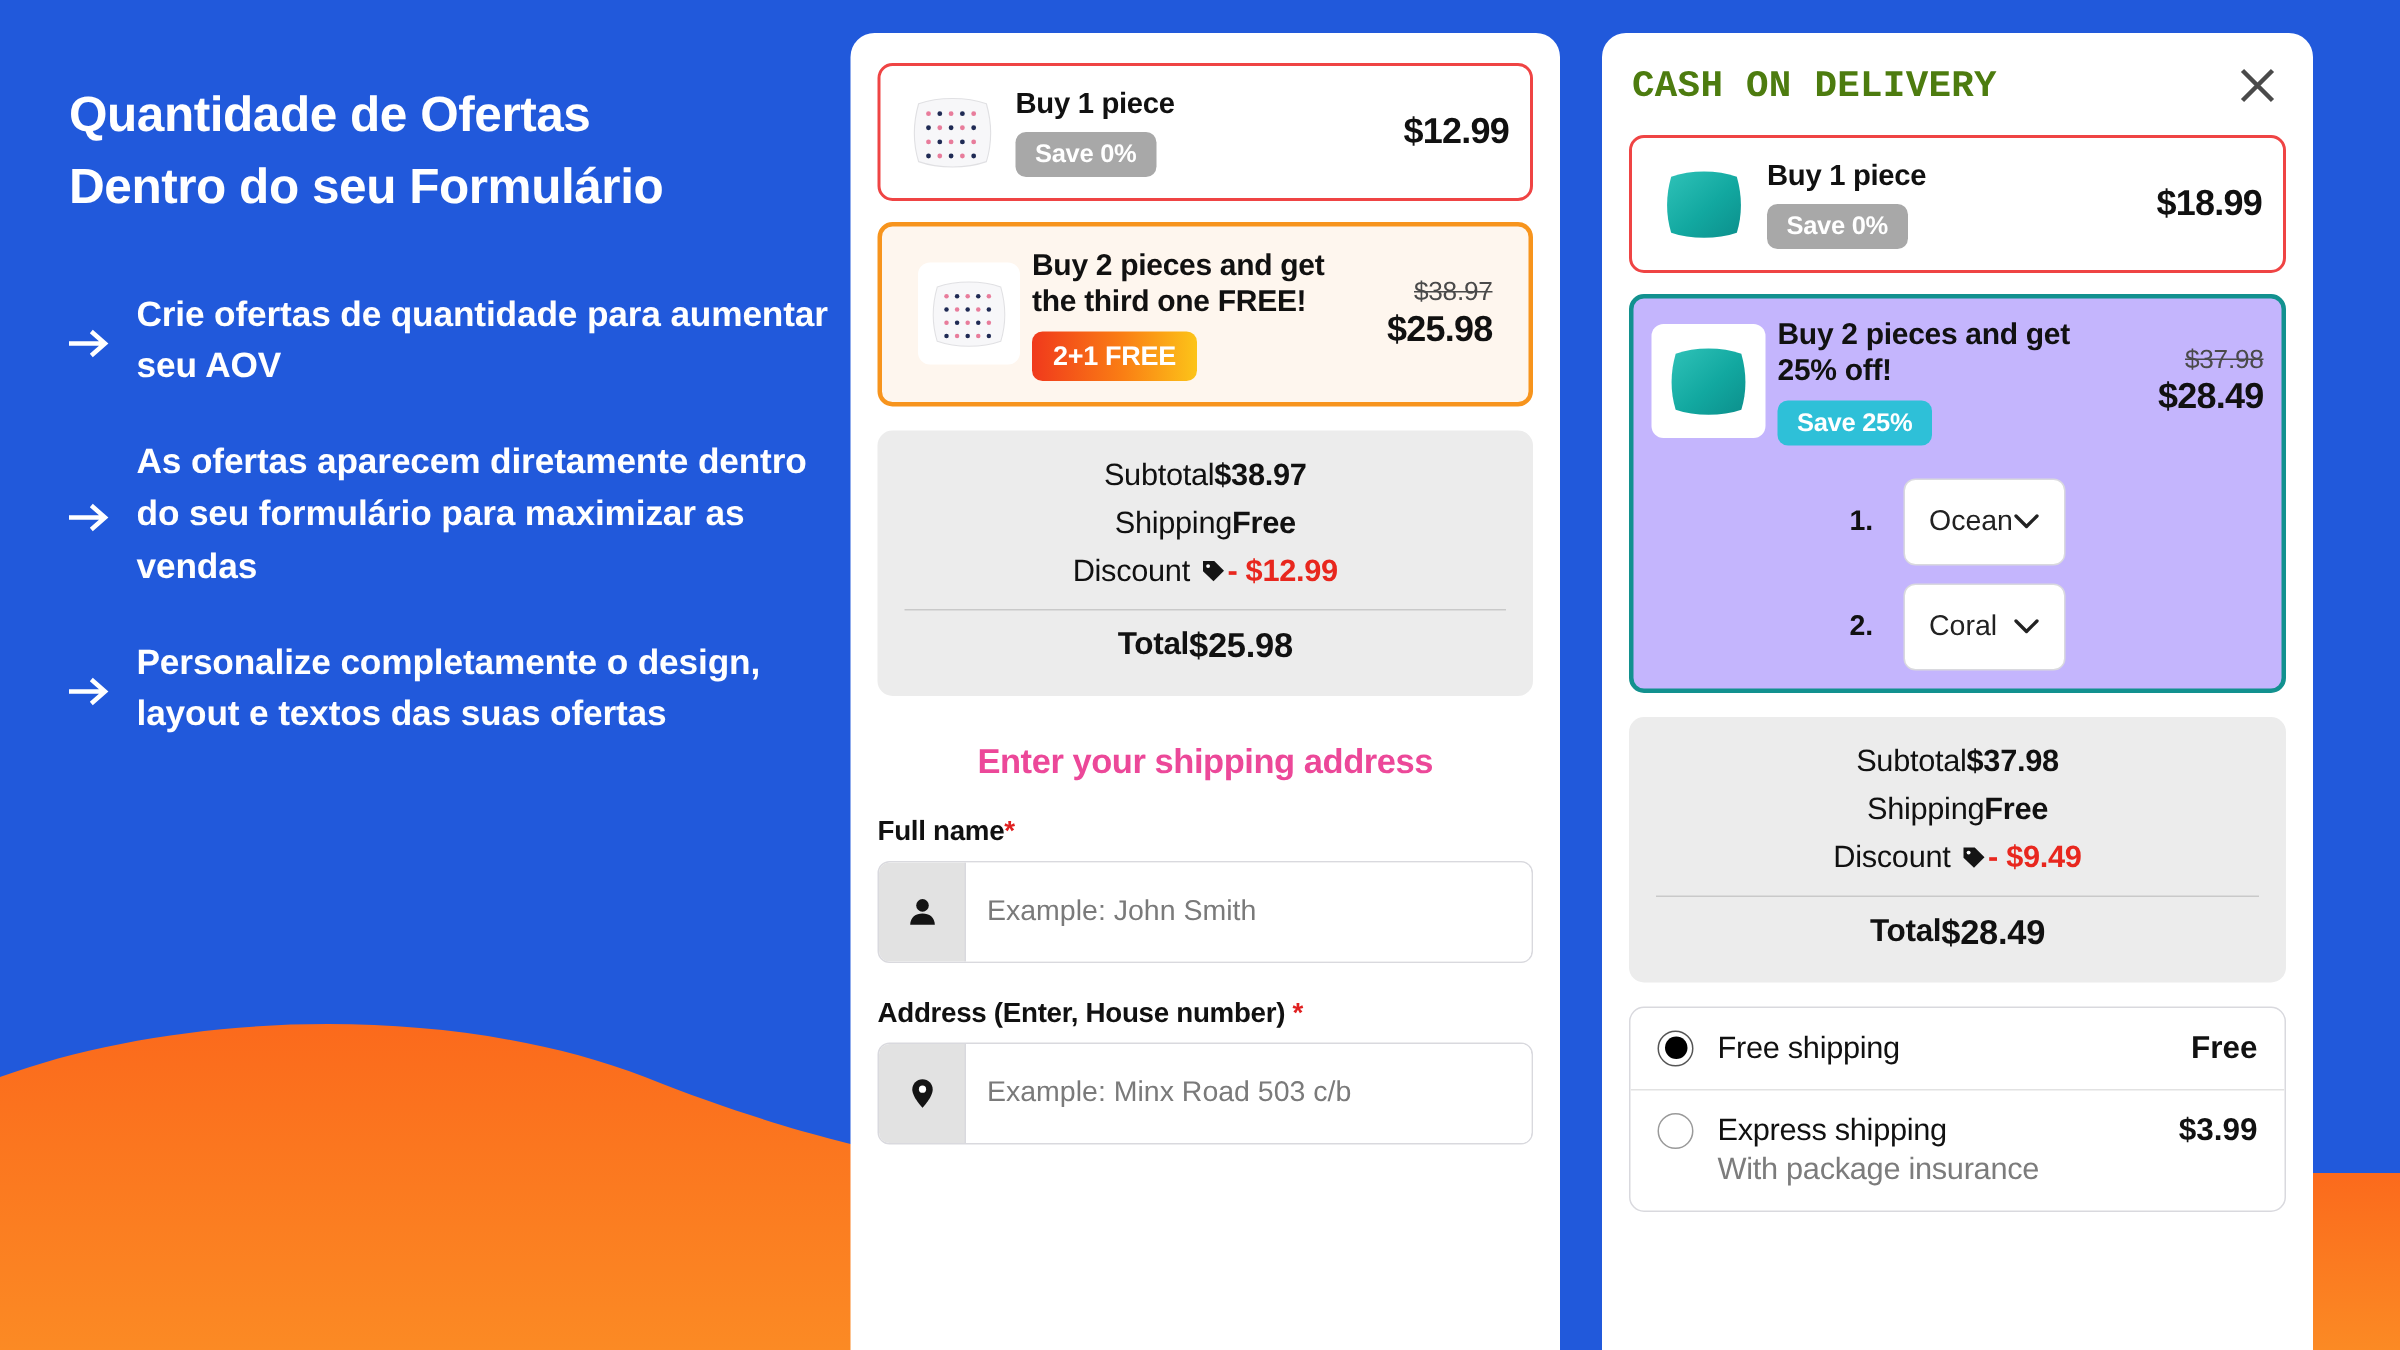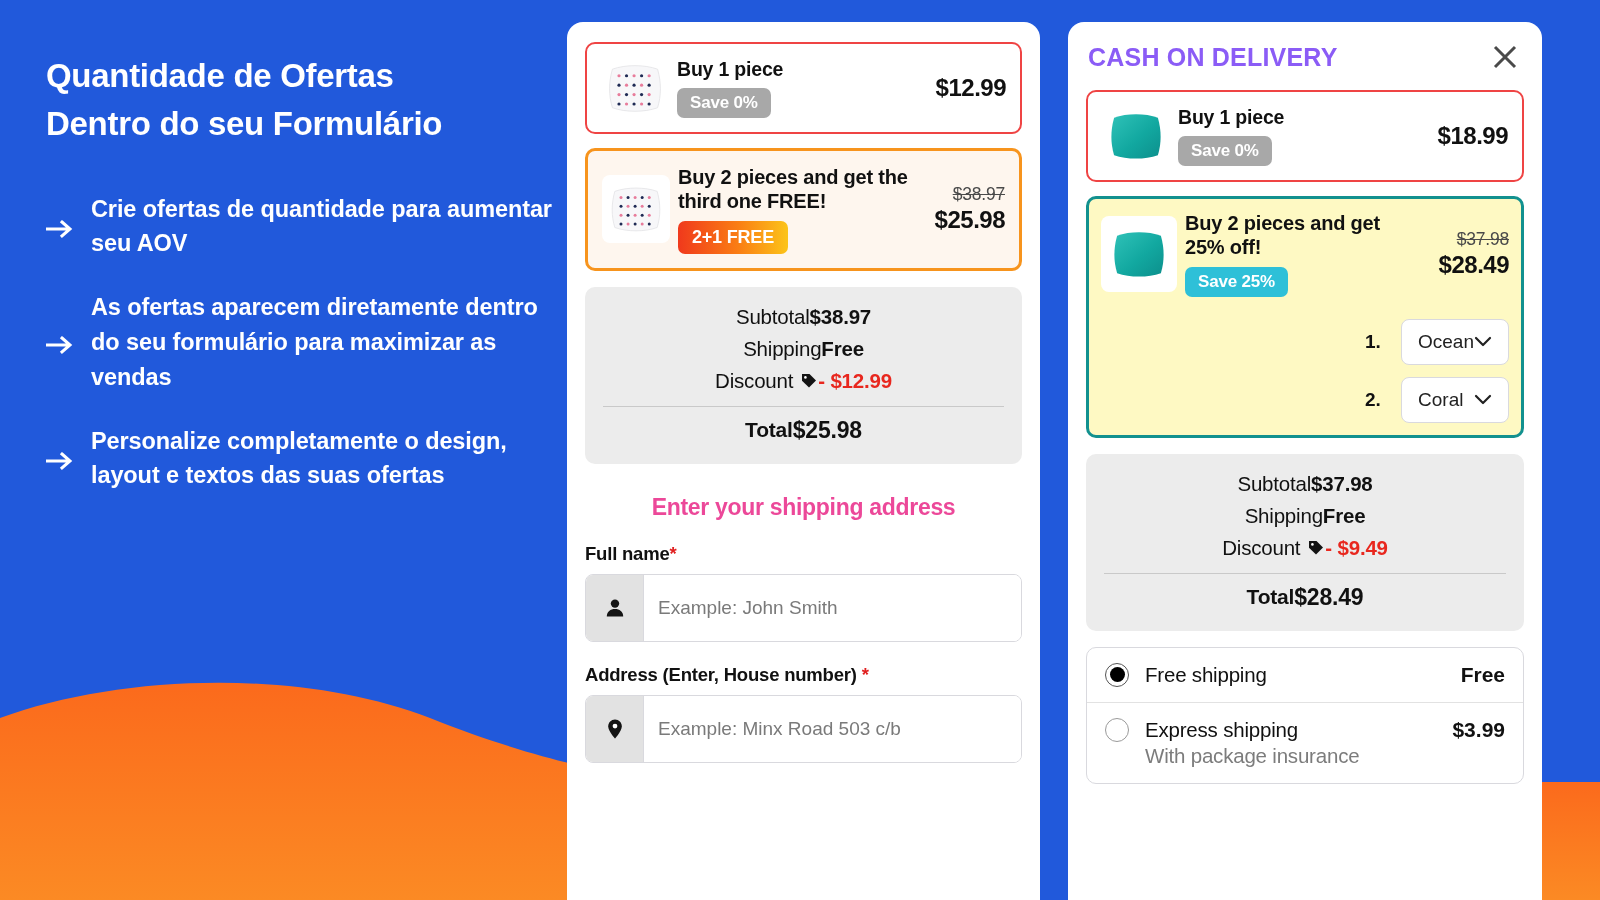--- a/index.html
+++ b/index.html
@@ -93,28 +93,28 @@
     align-items: center;
     border: 2px solid #ef4444;
     border-radius: 10px;
     background: #fff;
     padding: 10px 14px;
     gap: 8px;
   }
   .offer.selected-orange {
     border: 3px solid #F7941D;
     background: #FEF6EE;
-    padding: 14px 14px;
+    padding: 14px 24px;
   }
   .offer.selected-teal {
     border: 3px solid #12918F;
-    background: #fef9c3;
+    background: #c4b5fd;
     padding: 12px 12px;
     flex-direction: column;
-    align-items: flex-end;
+    align-items: center;
   }
   .offer-row { display: flex; align-items: center; gap: 8px; }
 
   .thumb {
     flex: 0 0 auto;
     width: 68px; height: 68px;
     border-radius: 8px;
     display: flex; align-items: center; justify-content: center;
     background: transparent;
   }
@@ -170,21 +170,21 @@
 
   
   .variants { margin-top: 14px; display: flex; flex-direction: column; gap: 12px; }
   .variant-row { display: flex; align-items: center; gap: 13px; }
   .variant-num { font-size: 19px; font-weight: bold; color: #111; width: 23px; }
   .variant-select {
     flex: 1 1 auto;
     background: #fff;
     border: 1px solid #D9D9DE;
     border-radius: 8px;
-    height: 46px;
+    height: 58px;
     display: flex;
     align-items: center;
     justify-content: space-between;
     padding: 0 16px;
     font-size: 19px;
     color: #222;
   }
 
   
   .summary {
@@ -258,22 +258,23 @@
     padding: 18px 18px 0 18px;
   }
   .rp-header {
     display: flex; align-items: center; justify-content: space-between;
     margin-bottom: 16px;
     padding: 0 2px;
   }
   .rp-title {
     font-size: 25px;
     font-weight: bold;
-    color: #8b5cf6;
+    color: #4d7c0f;
     letter-spacing: 0.2px;
+    font-family: Liberation Mono, monospace;
   }
   .close-btn {
     width: 34px; height: 34px;
     display: flex; align-items: center; justify-content: center;
     cursor: pointer;
   }
 
   .ship-options {
     border: 1px solid #D9D9DE;
     border-radius: 10px;

